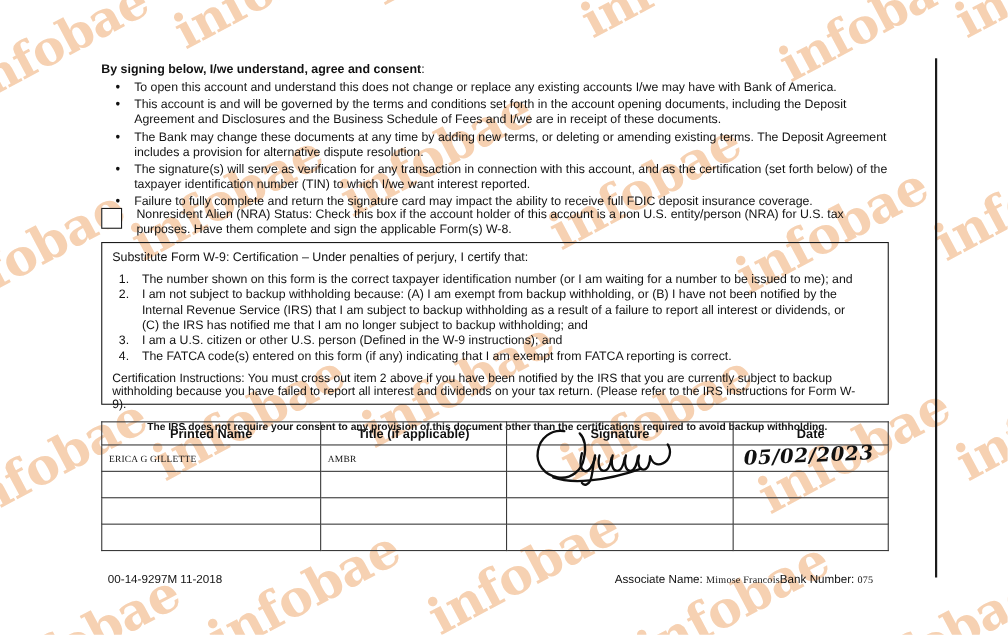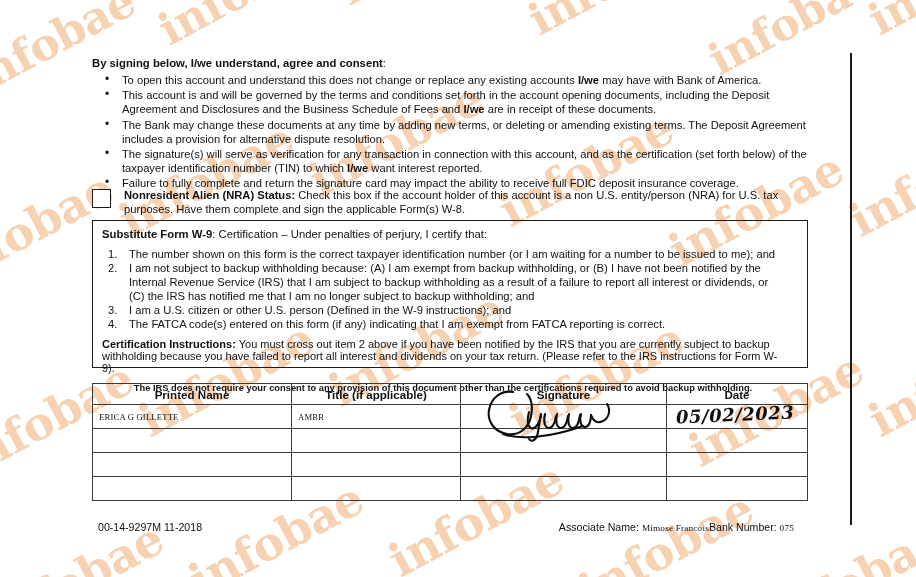--- a/index.html
+++ b/index.html
@@ -80,21 +80,21 @@
     margin-bottom: 1px;
   }
   ul.bullets > li::before {
     content: "\2022";
     position: absolute;
     left: 13px;
     top: -1px;
     font-size: 12px;
     line-height: 14.2px;
   }
-  b, strong { font-weight: 700; text-align: right; }
+  b, strong { font-weight: 400; text-align: right; }
 
   
   #nra-row {
     position: absolute;
     left: 92px;
     top: 188px;
     width: 718px;
     display: flex;
     align-items: flex-start;
   }

